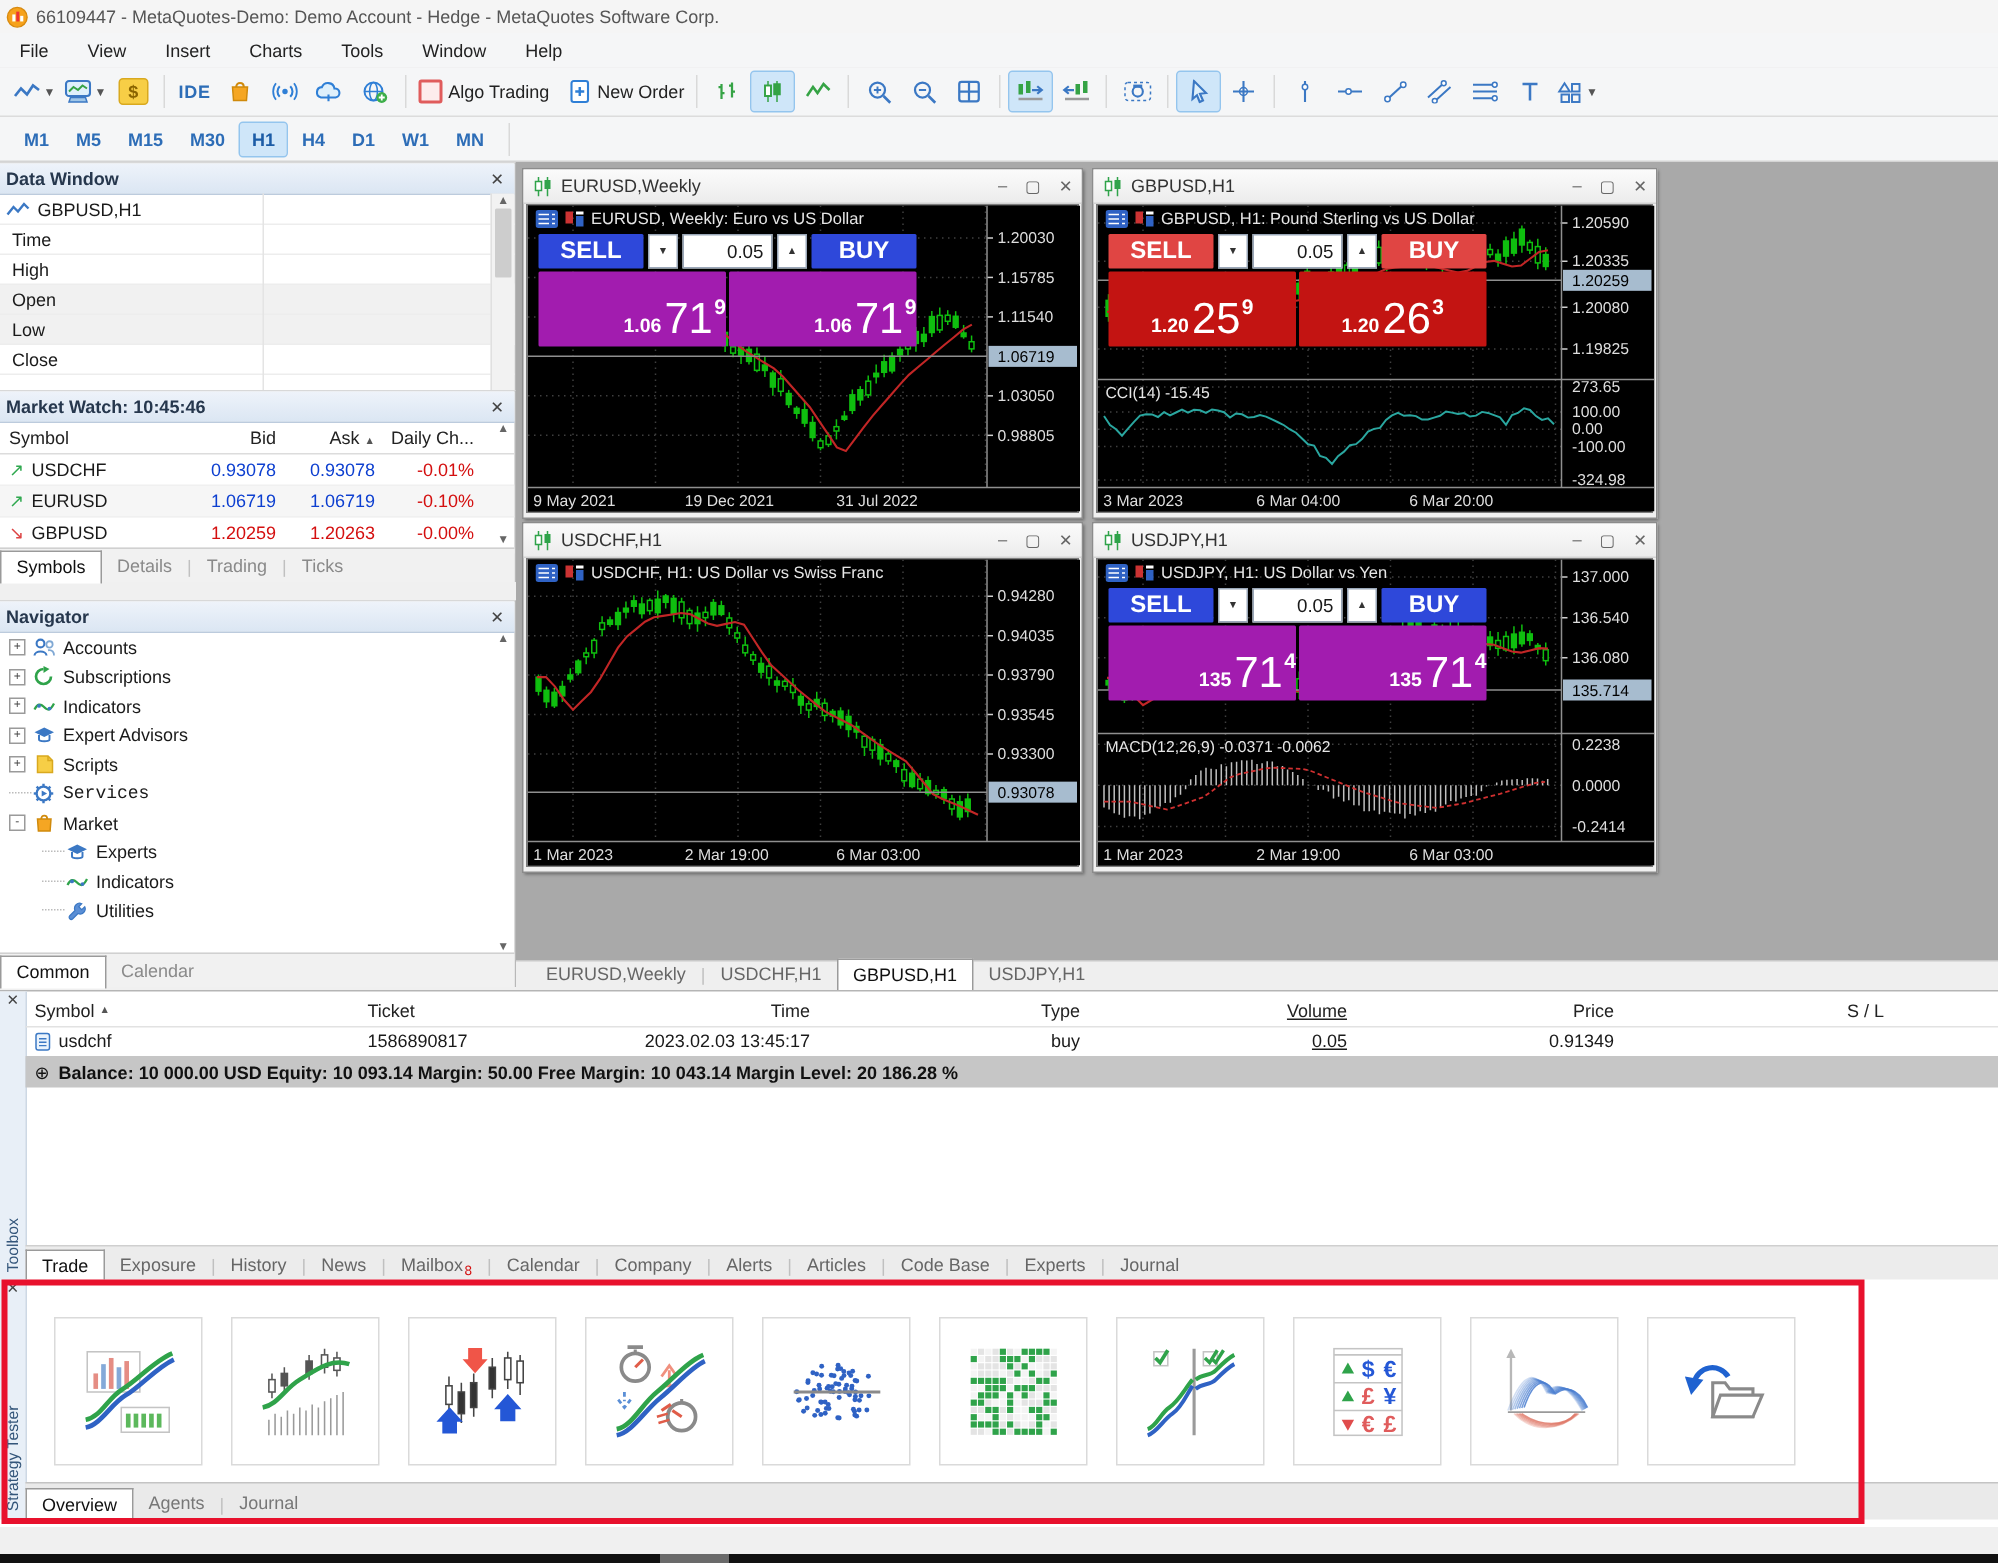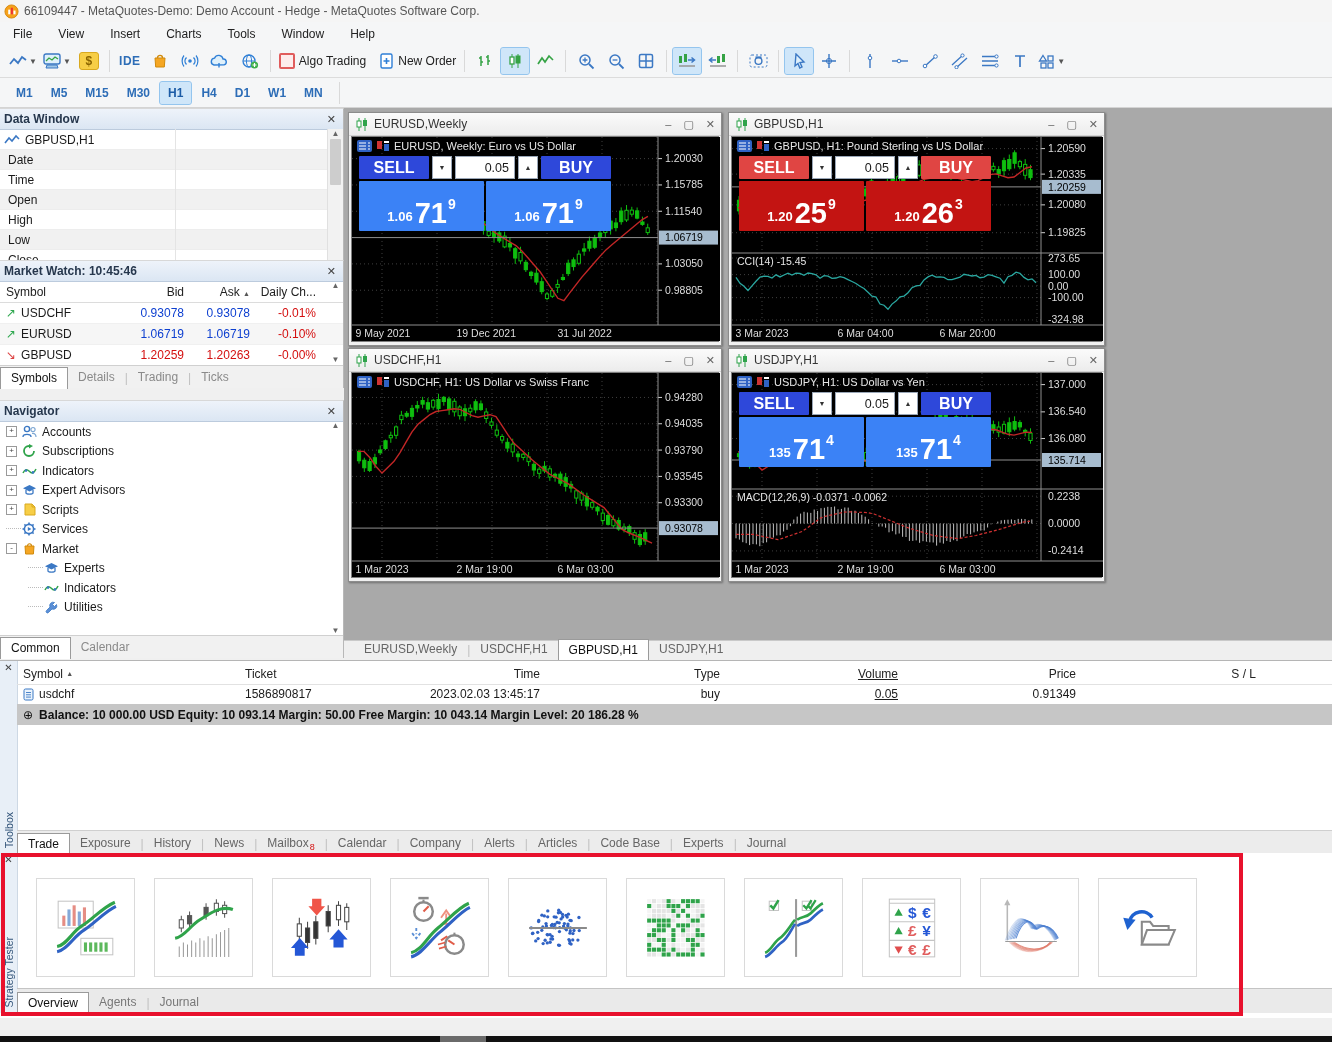--- a/index.html
+++ b/index.html
@@ -51,23 +51,23 @@
   .cw-body{position:relative;margin:0 2px 2px 2px;background:#000;border:1px solid #7d7d7d;}
   .cw-header{position:absolute;left:5px;top:3px;display:flex;align-items:center;gap:4px;color:#e6e6e6;font-size:11px;white-space:nowrap;}
   .tradepanel{position:absolute;left:7px;top:19px;width:252px;}
   .tp-row1{display:flex;gap:3px;height:23px;}
   .tp-btn{flex:none;width:70px;color:#fff;font-weight:bold;font-size:16px;display:flex;align-items:center;justify-content:center;border-radius:1px;}
   .tp-spin{flex:none;width:20px;background:#fff;border:1px solid #9aa7b8;display:flex;align-items:center;justify-content:center;font-size:7px;color:#333;box-sizing:border-box;}
   .tp-val{flex:1;background:#fff;border:1px solid #9aa7b8;display:flex;align-items:center;justify-content:flex-end;padding-right:5px;font-size:12.5px;box-sizing:border-box;}
   .tp-row2{display:flex;gap:2px;margin-top:2px;height:50px;}
   .tp-price{flex:1;color:#fff;display:flex;align-items:flex-end;justify-content:center;padding-bottom:7px;border-radius:1px;}
   .tp-small{font-size:13px;font-weight:bold;margin-right:2px;}
-  .tp-big{font-size:29px;font-weight:bold;line-height:22px;}
+  .tp-big{font-size:29px;font-weight:normal;line-height:22px;}
   .tp-sup{font-size:14px;font-weight:bold;position:relative;top:-12px;margin-left:1px;}
-  .blue .tp-btn{background:#2e48da;} .blue .tp-price{background:#3b82f6;}
+  .blue .tp-btn{background:#2e48da;} .blue .tp-price{background:#a21caf;justify-content:flex-end;}
   .red  .tp-btn{background:#e04543;} .red  .tp-price{background:#c31412;}
   #charttabs{position:absolute;left:0;bottom:0;width:100%;height:20px;background:#efefef;border-top:1px solid #c9c9c9;display:flex;align-items:flex-end;color:#666;font-size:12px;padding-left:10px;box-sizing:border-box;}
   
   #toolbox{left:0;top:660px;width:1332px;height:193px;background:#fff;border-top:1px solid #b5b5b5;}
   .sidestrip{position:absolute;left:0;top:0;bottom:0;width:17px;background:#e8eff7;border-right:1px solid #cdd8e4;display:flex;flex-direction:column;align-items:center;}
   .sidestrip .sx{font-size:10px;color:#444;padding-top:1px;}
   .vlabel{writing-mode:vertical-rl;transform:rotate(180deg);font-size:10.5px;color:#33557a;margin-top:auto;margin-bottom:6px;}
   .tt-head{position:absolute;left:17px;right:0;top:2px;height:21px;display:flex;align-items:center;border-bottom:1px solid #e2e2e2;color:#222;}
   .tt-row{position:absolute;left:17px;right:0;top:23px;height:20px;display:flex;align-items:center;border-bottom:1px solid #efefef;}
   .col-sym{width:228px;padding-left:6px;box-sizing:border-box;display:flex;align-items:center;}
@@ -322,31 +322,28 @@
     <div class="phead">
       <span>Data Window</span>
       <span class="px">✕</span>
     </div>
     <div class="dwrow" style="padding-left:4px;">
       <svg width="16" height="12" viewBox="0 0 16 12" style="margin-right:5px;">
           <path d="M1,9 L5,4 L8,7 L12,2 L15,5" fill="none" stroke="#3b78c4" stroke-width="1.6"></path>
         </svg>
       <span>GBPUSD,H1</span>
     </div>
-    <div class="dwrow alt">
-        <span>Date</span>
-      </div>
     <div class="dwrow">
         <span>Time</span>
       </div>
+    <div class="dwrow">
+        <span>High</span>
+      </div>
     <div class="dwrow alt">
         <span>Open</span>
-      </div>
-    <div class="dwrow">
-        <span>High</span>
       </div>
     <div class="dwrow alt">
         <span>Low</span>
       </div>
     <div class="dwrow">
         <span>Close</span>
       </div>
     <div class="dwdiv"></div>
     <div class="vscroll">
         <span>▲</span>
@@ -467,21 +464,21 @@
         <div class="navrow" style="padding-left: 6px;">
           <span class="togglebox">+</span>
           <span class="nic">
             <svg width="13" height="13" viewBox="0 0 13 13">
               <path d="M2,1 L9,1 L12,4 L12,12 L2,12 Z" fill="#f7ce46" stroke="#d9a91f"></path>
               <path d="M9,1 L9,4 L12,4" fill="none" stroke="#d9a91f"></path>
             </svg>
           </span>
           <span>Scripts</span>
         </div>
-        <div class="navrow" style="padding-left: 6px;">
+        <div class="navrow" style="padding-left: 6px; font-family: Liberation Mono, monospace;">
           <span style="width:15px;flex:none;border-top:1px dotted #bbb;height:1px;margin-right:0;"></span>
           <span class="nic">
             <svg width="14" height="14" viewBox="0 0 14 14">
               <circle cx="7" cy="7" r="4.6" fill="none" stroke="#3b78c4" stroke-width="1.6"></circle>
               <g stroke="#3b78c4" stroke-width="1.6">
                 <line x1="7" y1="0.5" x2="7" y2="2.5"></line>
                 <line x1="7" y1="11.5" x2="7" y2="13.5"></line>
                 <line x1="0.5" y1="7" x2="2.5" y2="7"></line>
                 <line x1="11.5" y1="7" x2="13.5" y2="7"></line>
                 <line x1="2.4" y1="2.4" x2="3.8" y2="3.8"></line>

